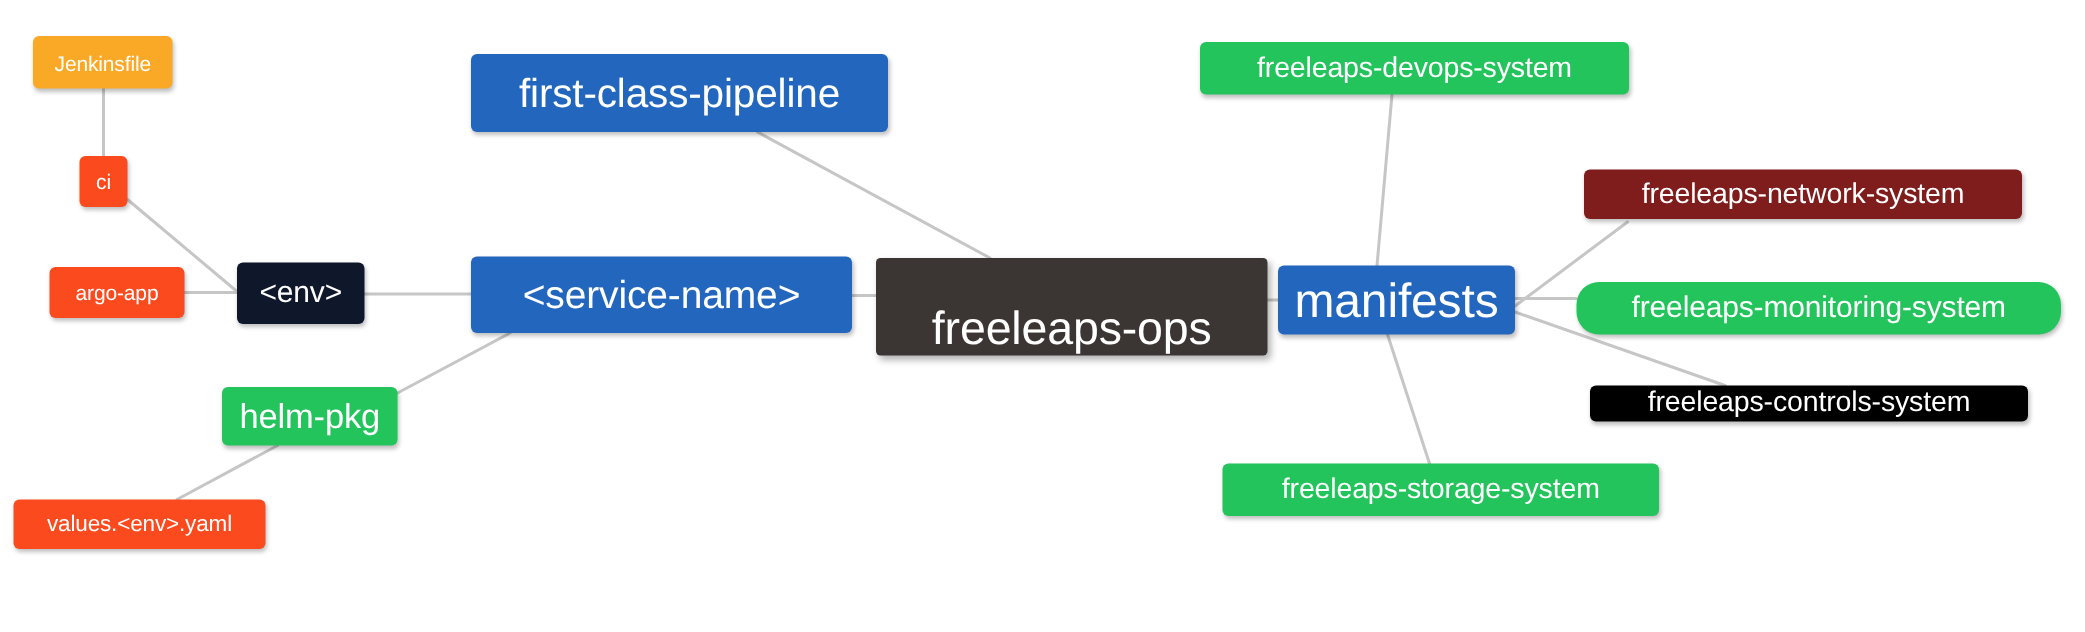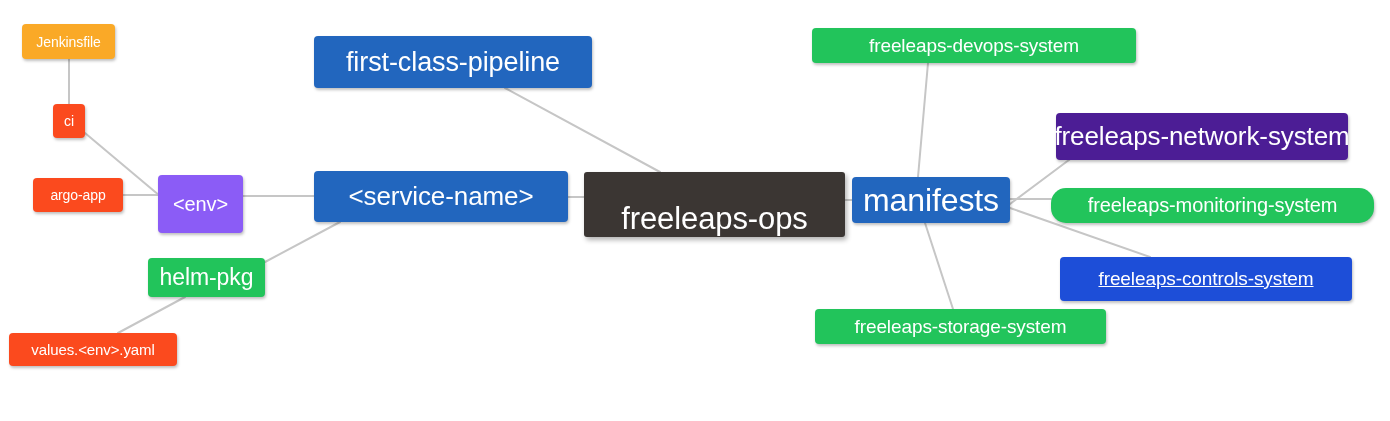--- a/index.html
+++ b/index.html
@@ -67,50 +67,50 @@
   <div id="node-layer">
       <div class="node" style="left: 22px; top: 24px; width: 93px; height: 35px; background: rgb(250, 169, 39); font-size: 14px;">
         <span>Jenkinsfile</span>
       </div>
       <div class="node" style="left: 53px; top: 104px; width: 32px; height: 34px; background: rgb(251, 74, 30); font-size: 14px;">
         <span>ci</span>
       </div>
       <div class="node" style="left: 33px; top: 178px; width: 90px; height: 34px; background: rgb(251, 74, 30); font-size: 14px;">
         <span>argo-app</span>
       </div>
-      <div class="node" style="left: 158px; top: 175px; width: 85px; height: 58px; background: #8b5cf6; font-size: 20px;">
+      <div class="node" style="left: 158px; top: 175px; width: 85px; height: 41px; background: #0f172a; font-size: 20px;">
         <span>&lt;env&gt;</span>
       </div>
       <div class="node" style="left: 148px; top: 258px; width: 117px; height: 39px; background: rgb(34, 196, 91); font-size: 23px;">
         <span>helm-pkg</span>
       </div>
       <div class="node" style="left: 9px; top: 333px; width: 168px; height: 33px; background: rgb(251, 74, 30); font-size: 15px;">
         <span>values.&lt;env&gt;.yaml</span>
       </div>
       <div class="node" style="left: 314px; top: 36px; width: 278px; height: 52px; background: rgb(34, 102, 190); font-size: 27px; text-align: right;">
         <span>first-class-pipeline</span>
       </div>
       <div class="node" style="left: 314px; top: 171px; width: 254px; height: 51px; background: rgb(34, 102, 190); font-size: 26px;">
         <span>&lt;service-name&gt;</span>
       </div>
       <div class="node root" style="left: 584px; top: 172px; width: 261px; height: 65px; background: rgb(59, 54, 51); font-size: 31px; align-items: flex-end;">
         <span>freeleaps-ops</span>
       </div>
       <div class="node" style="left: 852px; top: 177px; width: 158px; height: 46px; background: rgb(34, 102, 190); font-size: 32px;">
         <span>manifests</span>
       </div>
-      <div class="node" style="left: 800px; top: 28px; width: 324px; height: 35px; background: rgb(34, 196, 91); font-size: 19px; margin-left: 12px;">
+      <div class="node" style="left: 800px; top: 28px; width: 286px; height: 35px; background: rgb(34, 196, 91); font-size: 19px;">
         <span>freeleaps-devops-system</span>
       </div>
-      <div class="node" style="left: 1056px; top: 113px; width: 292px; height: 47px; background: #4c1d95; font-size: 26px;">
+      <div class="node" style="left: 1056px; top: 113px; width: 292px; height: 33px; background: #7f1d1d; font-size: 19px;">
         <span>freeleaps-network-system</span>
       </div>
       <div class="node" style="left: 1051px; top: 188px; width: 323px; height: 35px; background: rgb(34, 196, 91); font-size: 20px; border-radius: 15px;">
         <span>freeleaps-monitoring-system</span>
       </div>
-      <div class="node" style="left: 1060px; top: 257px; width: 292px; height: 44px; background: #1d4ed8; font-size: 19px; text-decoration: underline;">
+      <div class="node" style="left: 1060px; top: 257px; width: 292px; height: 24px; background: #000000; font-size: 19px;">
         <span>freeleaps-controls-system</span>
       </div>
       <div class="node" style="left: 815px; top: 309px; width: 291px; height: 35px; background: rgb(34, 196, 91); font-size: 19px;">
         <span>freeleaps-storage-system</span>
       </div>
     </div>
 </div>
 
 </body></html>

